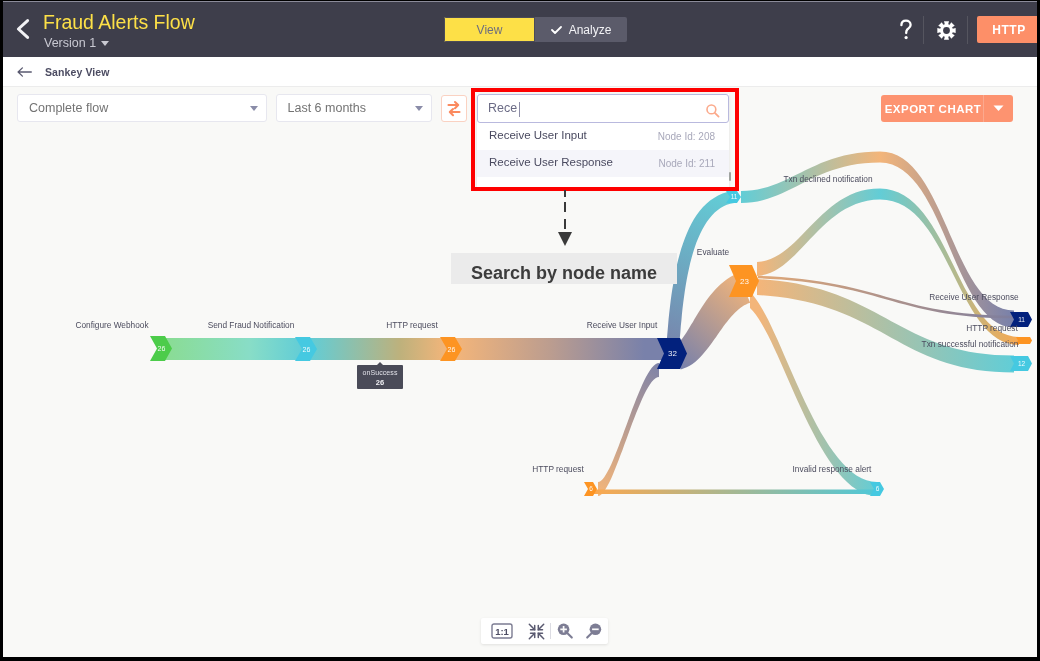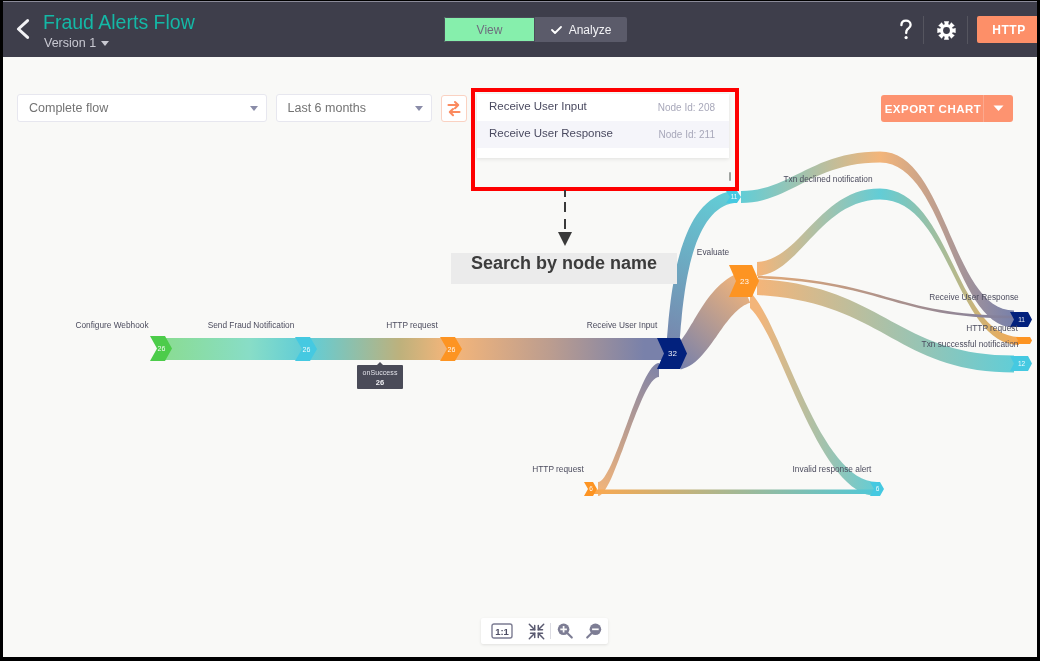--- a/index.html
+++ b/index.html
@@ -7,32 +7,32 @@
   body{width:1040px;height:661px;overflow:hidden;
        font-family:"Liberation Sans",sans-serif;
        -webkit-font-smoothing:antialiased;}
   #frame{position:absolute;left:3px;top:1px;width:1034px;height:656px;
          background:#f9f9f7;overflow:hidden;}
 
   
   .topbar{position:absolute;left:0;top:0;width:1034px;height:56px;
           background:#3e3e4b;border-top:1px solid #8b8b99;box-sizing:border-box;}
   .back-chevron{position:absolute;left:12px;top:16px;width:16px;height:22px;cursor:pointer;}
-    .title{position:absolute;left:40px;top:9px;color:#14b8a6;font-size:19.5px;
+    .title{position:absolute;left:40px;top:9px;color:#fde047;font-size:19.5px;
          font-weight:normal;letter-spacing:0px;}
   .version{position:absolute;left:41px;top:34px;color:#c9c9d2;font-size:12.5px;
            display:flex;align-items:center;gap:5px;cursor:pointer;}
   .caret-down{width:0;height:0;border-left:4px solid transparent;
               border-right:4px solid transparent;border-top:5px solid #c9c9d2;}
 
   .segctl{position:absolute;left:441px;top:15px;height:25px;display:flex;
           border-radius:2px;overflow:hidden;}
   .seg{display:flex;align-items:center;justify-content:center;height:25px;
        font-size:12px;box-sizing:border-box;cursor:pointer;}
-  .seg.view{width:91px;color:#6e6e7e;border:1px solid #4b4b58;background:#86efac;}
+  .seg.view{width:91px;color:#6e6e7e;border:1px solid #4b4b58;background:#fde047;}
   .seg.analyze{width:92px;color:#f3f3f6;background:#5b5b6a;gap:7px;}
   .seg .check{display:inline-block;width:11px;height:8px;position:relative;}
 
   .hdr-icons{position:absolute;left:0;top:0;width:1034px;height:56px;}
   .ic-btn{position:absolute;top:17px;cursor:pointer;}
   .hsep{position:absolute;top:14px;width:1px;height:28px;background:#55555f;}
   .edit-btn{position:absolute;left:974px;top:14px;width:64px;height:27px;
             background:#fd8f68;color:#fff;font-size:12px;font-weight:bold;
             letter-spacing:.6px;display:flex;align-items:center;justify-content:center;
             border-radius:2px;cursor:pointer;}
@@ -78,21 +78,21 @@
   .sugg.alt{background:#f5f5fa;}
     .sugg-partial{height:10px;background:#fff;}
         .scrollthumb{position:absolute;left:726px;top:171px;width:2px;height:9px;
                background:#9fa3a0;border-radius:1px;}
 
   .redbox{position:absolute;left:468px;top:87px;width:268px;height:103px;
           border:4px solid #fe0000;box-sizing:border-box;}
 
   
   .callout{position:absolute;left:448px;top:252px;width:226px;height:31px;
-           background:#ebebeb;display:flex;align-items:flex-start;justify-content:center;}
+           background:#ebebeb;display:flex;align-items:flex-end;justify-content:center;}
   .callout span{font-size:18px;font-weight:bold;color:#3c3c3c;}
   .arrow-line{position:absolute;left:561px;top:189px;width:2.2px;height:44px;
               background:linear-gradient(to bottom,#3a3a3a 0 7px,transparent 7px 12px,#3a3a3a 12px 22px,transparent 22px 29px,#3a3a3a 29px 39px,transparent 39px 44px);}
   .arrowhead{position:absolute;left:555px;top:231px;width:0;height:0;
              border-left:7px solid transparent;border-right:7px solid transparent;
              border-top:14px solid #3a3a3a;}
 
   
   #chart{position:absolute;left:0;top:0;width:1034px;height:656px;}
   #chart text{font-family:"Liberation Sans",sans-serif;}
@@ -147,20 +147,26 @@
       <div class="hsep" style="left:920px;"></div>
       <svg class="ic-btn" style="left:934px;top:19px;width:19px;height:19px;" viewBox="0 0 24 24">
         <path d="M8.83,0.43L15.17,0.43L14.13,4.08L16.09,4.89L17.95,1.58L22.42,6.05L19.11,7.91L19.92,9.87L23.57,8.83L23.57,15.17L19.92,14.13L19.11,16.09L22.42,17.95L17.95,22.42L16.09,19.11L14.13,19.92L15.17,23.57L8.83,23.57L9.87,19.92L7.91,19.11L6.05,22.42L1.58,17.95L4.89,16.09L4.08,14.13L0.43,15.17L0.43,8.83L4.08,9.87L4.89,7.91L1.58,6.05L6.05,1.58L7.91,4.89L9.87,4.08Z" fill="#ffffff"></path>
         <circle cx="12" cy="12" r="4.3" fill="#3e3e4b"></circle>
       </svg>
       <div class="hsep" style="left:964px;"></div>
       <div class="edit-btn">HTTP</div>
     </div>
   </div>
 
+  <div class="subbar">
+    <svg class="sub-back" viewBox="0 0 15 10">
+      <path d="M14.3 5 H1.2 M5.4 0.9 L1.1 5 L5.4 9.1" fill="none" stroke="#5a5a70" stroke-width="1.3" stroke-linecap="round" stroke-linejoin="round"></path>
+    </svg>
+    <div class="sub-title">Sankey View</div>
+  </div>
 
   <div class="toolbar"></div>
   <div class="selectbox" id="sel-flow">
     <span class="lbl">Complete flow</span>
     <span class="car" style="right:8px;"></span>
   </div>
   <div class="selectbox" id="sel-time">
     <span class="lbl">Last 6 months</span>
     <span class="car" style="right:8px;"></span>
   </div>
@@ -303,20 +309,28 @@
     </g>
   </svg>
 
   <div class="tooltip">
     <div class="tta"></div>
     <div class="tt1">onSuccess</div>
     <div class="tt2">26</div>
   </div>
 
   <div class="search-wrap">
+    <div class="search-input">
+      <span class="val">Rece</span>
+      <span class="caret" id="search-caret" style="left: 40.6875px;"></span>
+      <svg class="mag" viewBox="0 0 16 16">
+        <circle cx="6.4" cy="6.4" r="4.4" fill="none" stroke="#fbaa8c" stroke-width="1.6"></circle>
+        <path d="M9.8 9.8 L13.6 13.6" stroke="#fbaa8c" stroke-width="1.8" stroke-linecap="round"></path>
+      </svg>
+    </div>
     <div class="sugg">
       <span class="n">Receive User Input</span>
       <span class="id">Node Id: 208</span>
     </div>
     <div class="sugg alt">
       <span class="n">Receive User Response</span>
       <span class="id">Node Id: 211</span>
     </div>
     <div class="sugg-partial"></div>
   </div>

